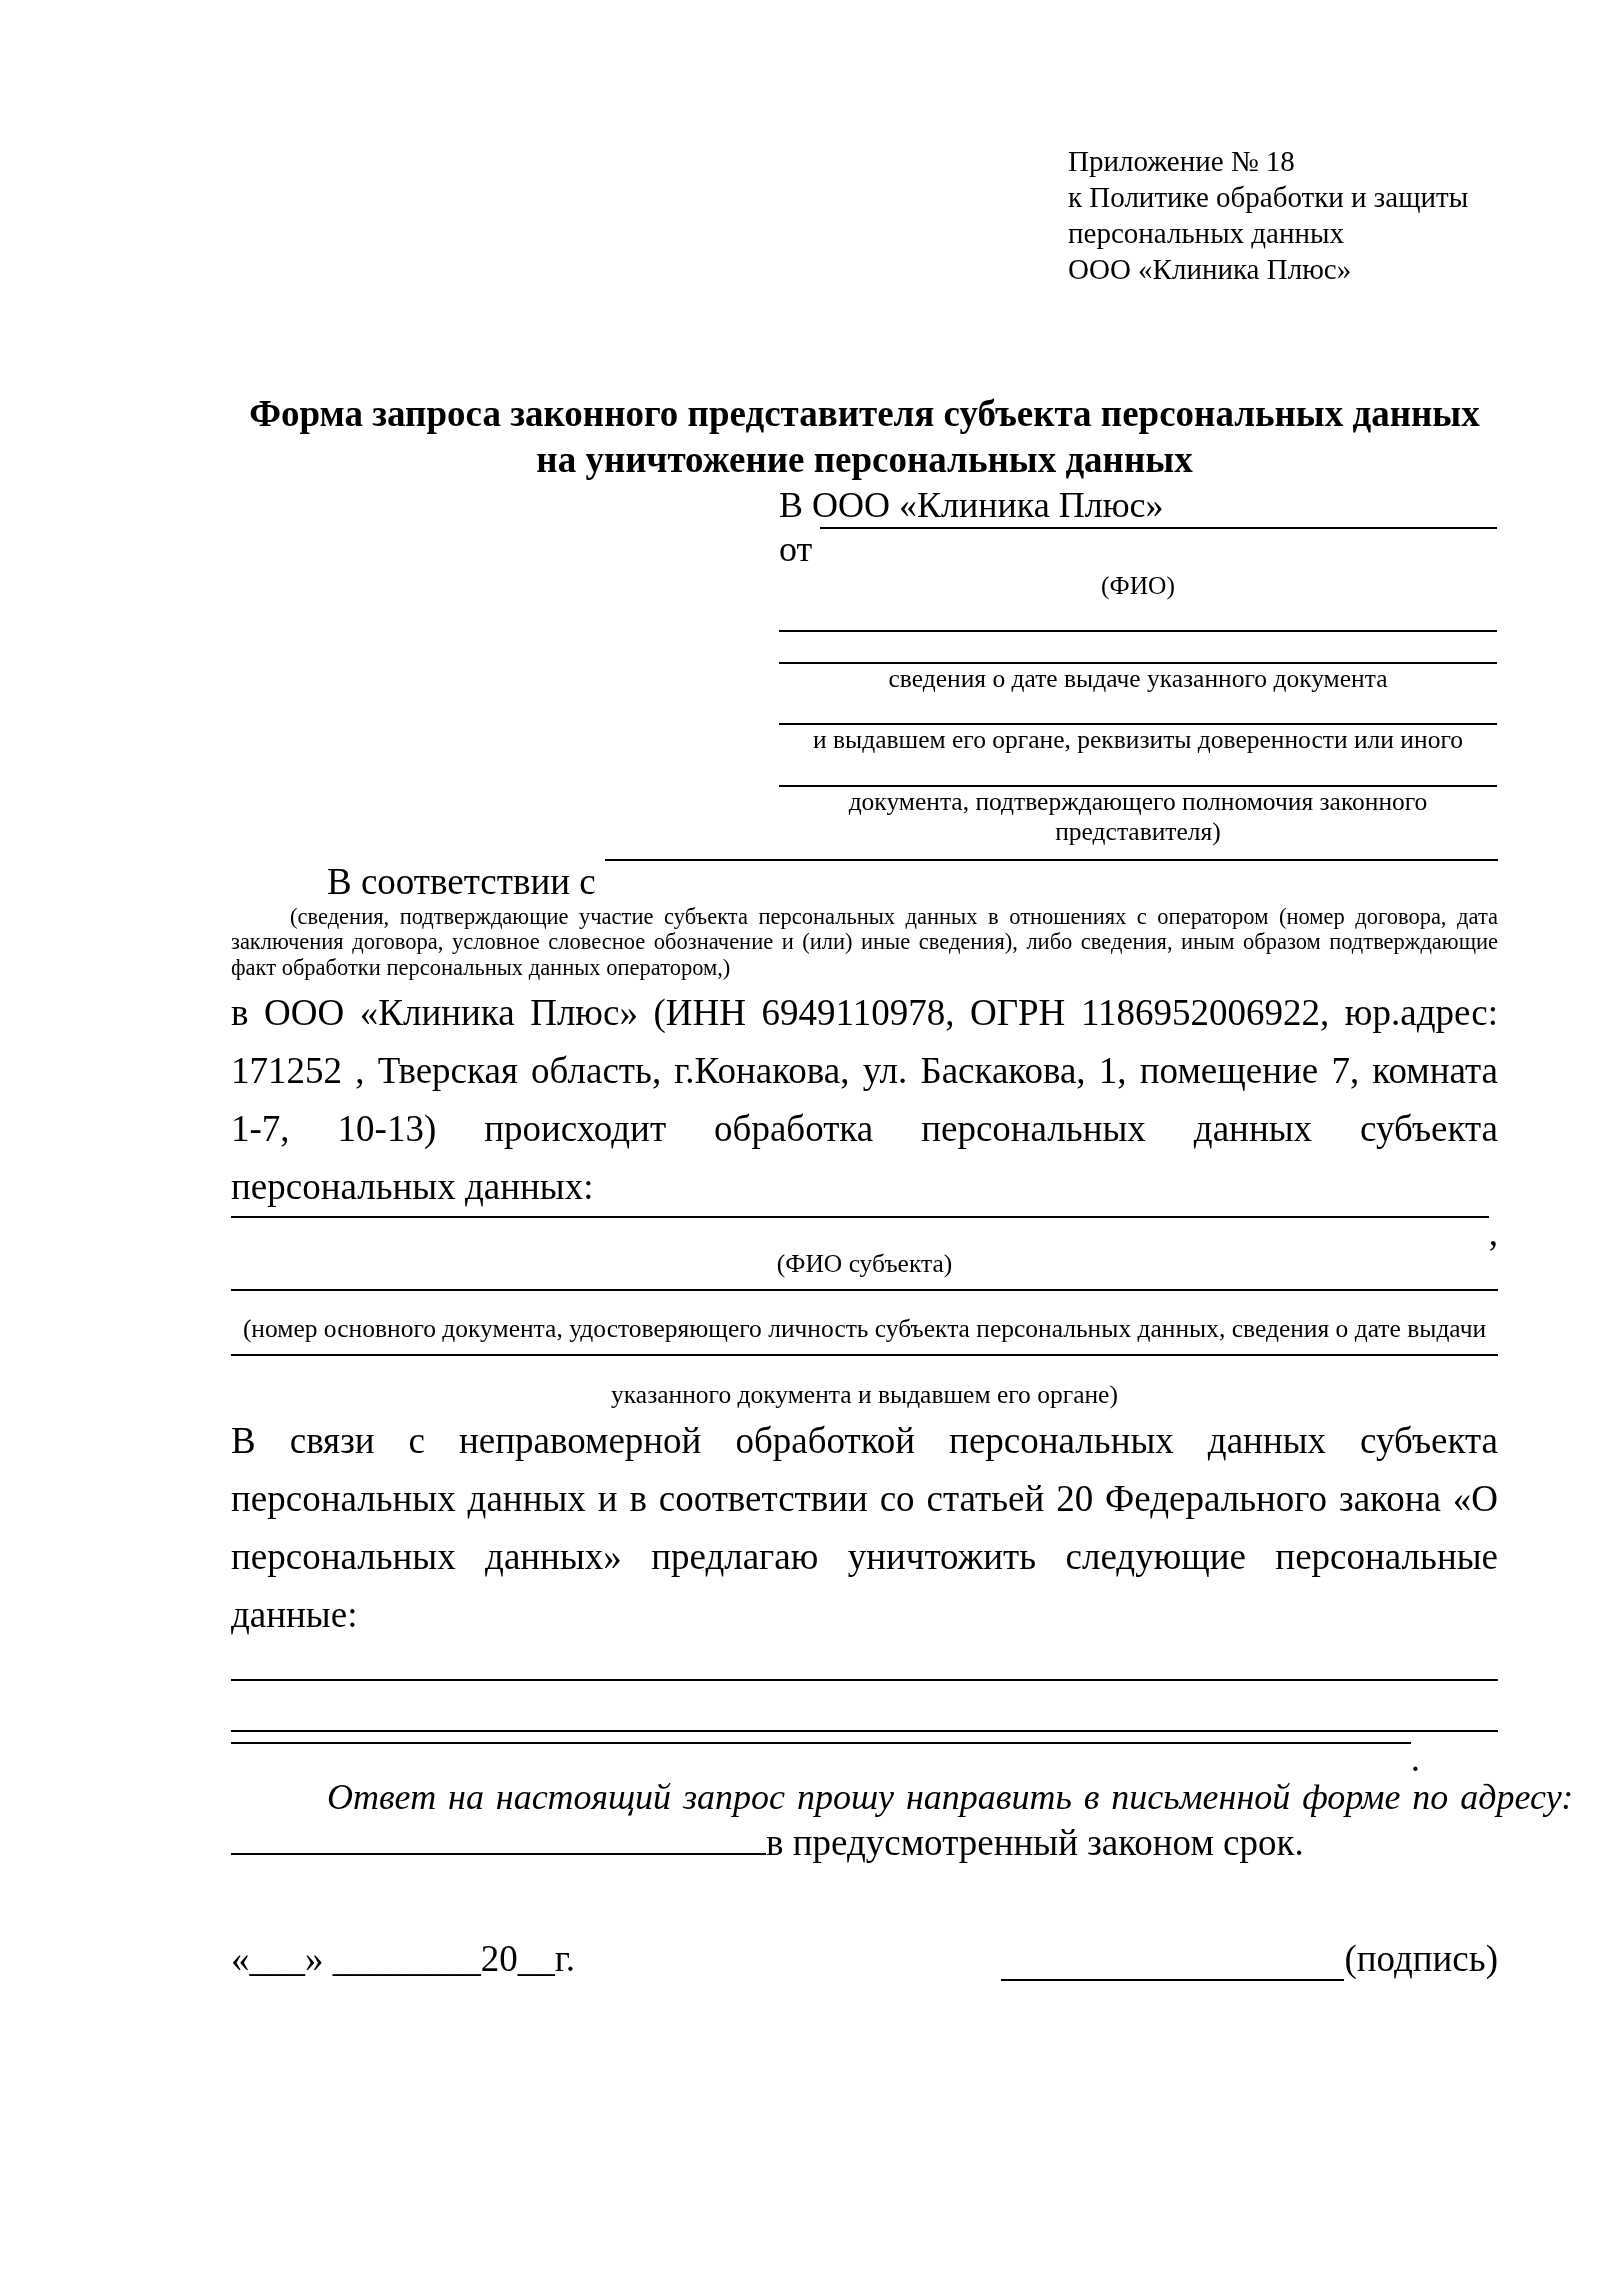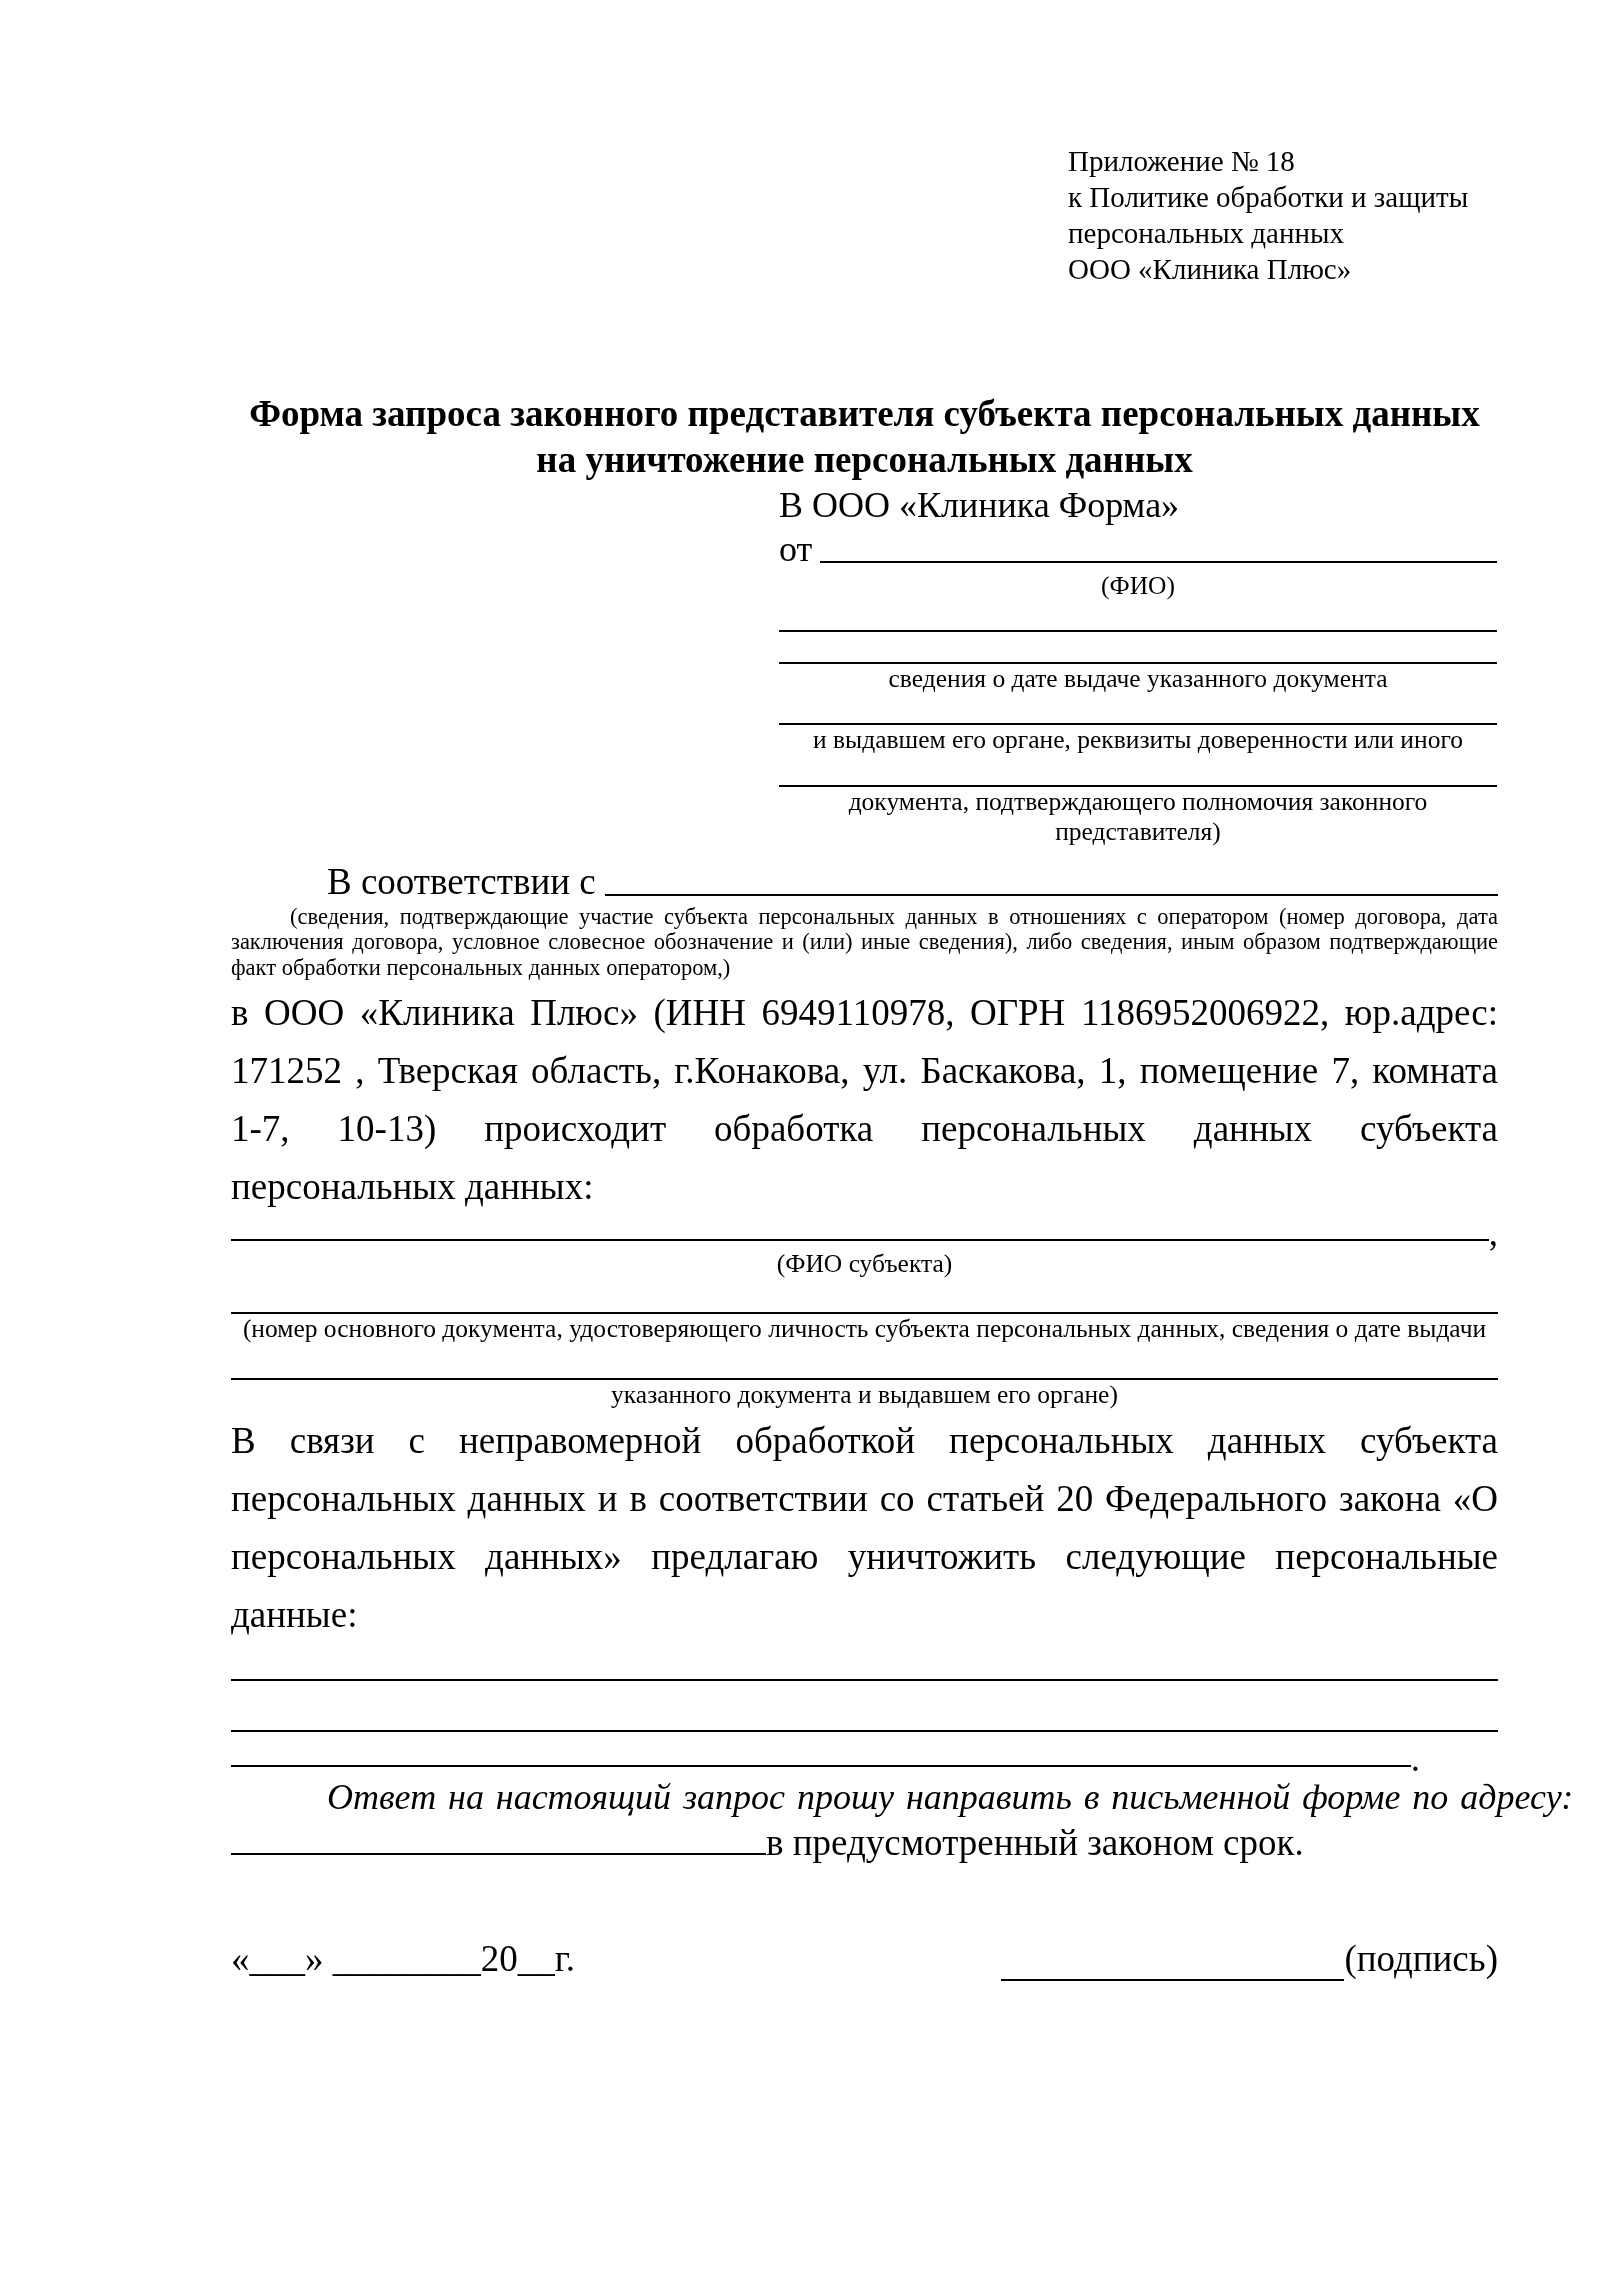--- a/index.html
+++ b/index.html
@@ -12,21 +12,21 @@
     font-family:"Liberation Serif","DejaVu Serif",serif;
     overflow:hidden;
   }
   
   .appendix{margin-left:837px;font-size:29px;line-height:36px;}
   
   .doc-title{margin-top:104px;text-align:center;font-weight:bold;font-size:37px;line-height:46px;}
   
   .addr{margin-left:548px;width:718px;}
   .addr-to{font-size:36px;line-height:44px;}
-  .row{display:flex;align-items:flex-end;}
+  .row{display:flex;align-items:flex-start;}
   .row .fill{flex:1;border-bottom:2.9px solid #000;margin-bottom:7.8px;}
   .from-row{font-size:36px;line-height:44px;}
   .from-row .from-label{padding-right:7.8px;}
   .cap{font-size:25.5px;line-height:30px;text-align:center;}
   .fline{height:23.5px;border-bottom:2.9px solid #000;margin-top:5.9px;}
   
   .acc-row{margin-top:12px;font-size:37px;line-height:45px;padding-left:96px;}
   .acc-row .acc-label{padding-right:9.8px;}
   .small-cap{font-size:22.5px;line-height:25.5px;text-align:justify;text-indent:59px;}
   .para{font-size:37px;line-height:58px;text-align:justify;}
@@ -63,21 +63,21 @@
     <div>персональных данных</div>
     <div>ООО «Клиника Плюс»</div>
   </div>
 
   <div class="doc-title">
     <div>Форма запроса законного представителя субъекта персональных данных</div>
     <div>на уничтожение персональных данных</div>
   </div>
 
   <div class="addr">
-    <div class="addr-to">В ООО «Клиника Форма»</div>
+    <div class="addr-to">В ООО «Клиника Плюс»</div>
     <div class="row from-row">
       <span class="from-label">от</span>
       <span class="fill"></span>
     </div>
     <div class="cap">(ФИО)</div>
 
     <div class="fline"></div>
 
     <div class="fline"></div>
     <div class="cap">сведения о дате выдаче указанного документа</div>

